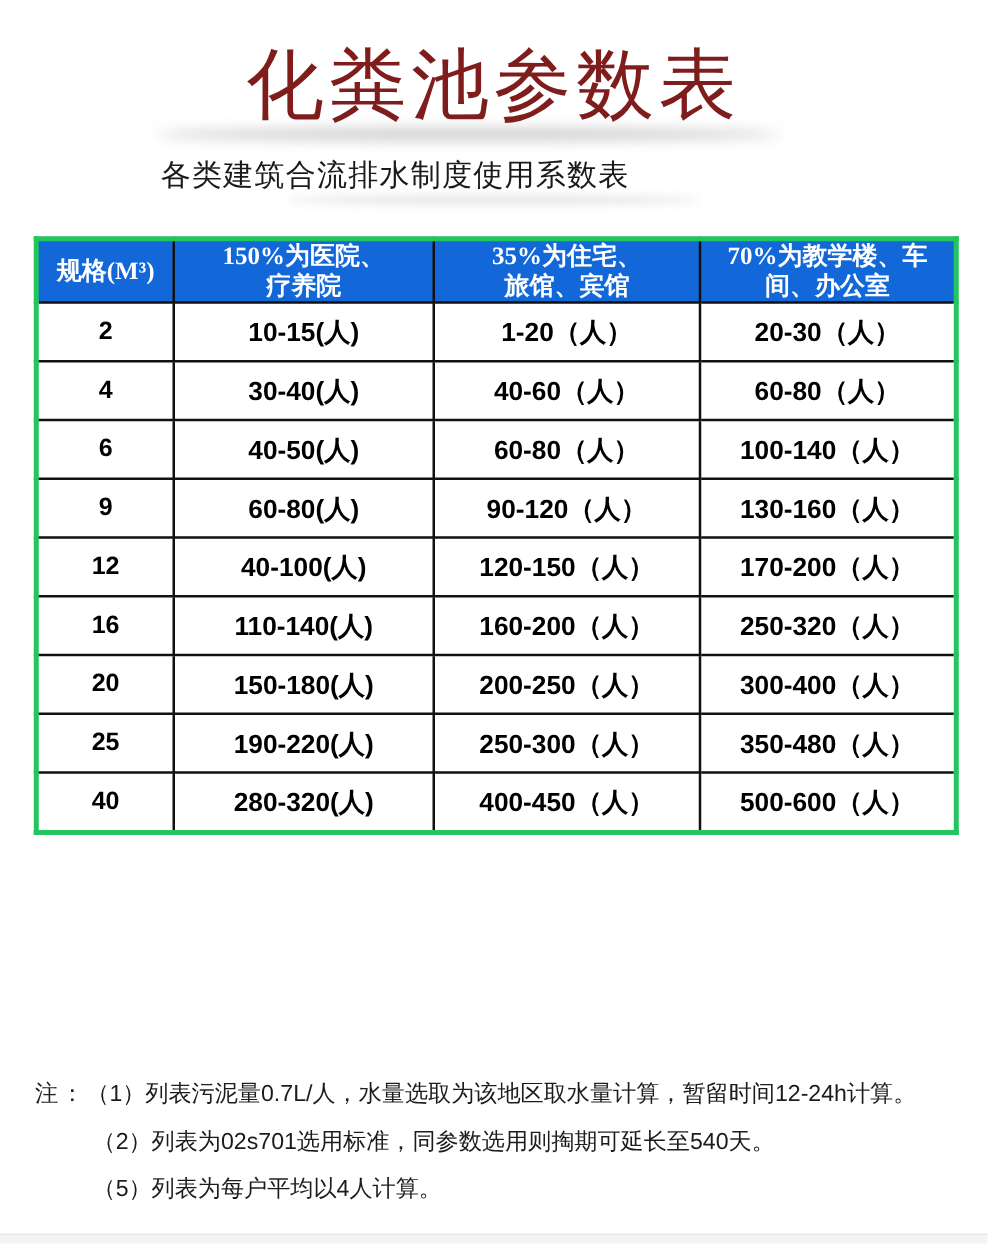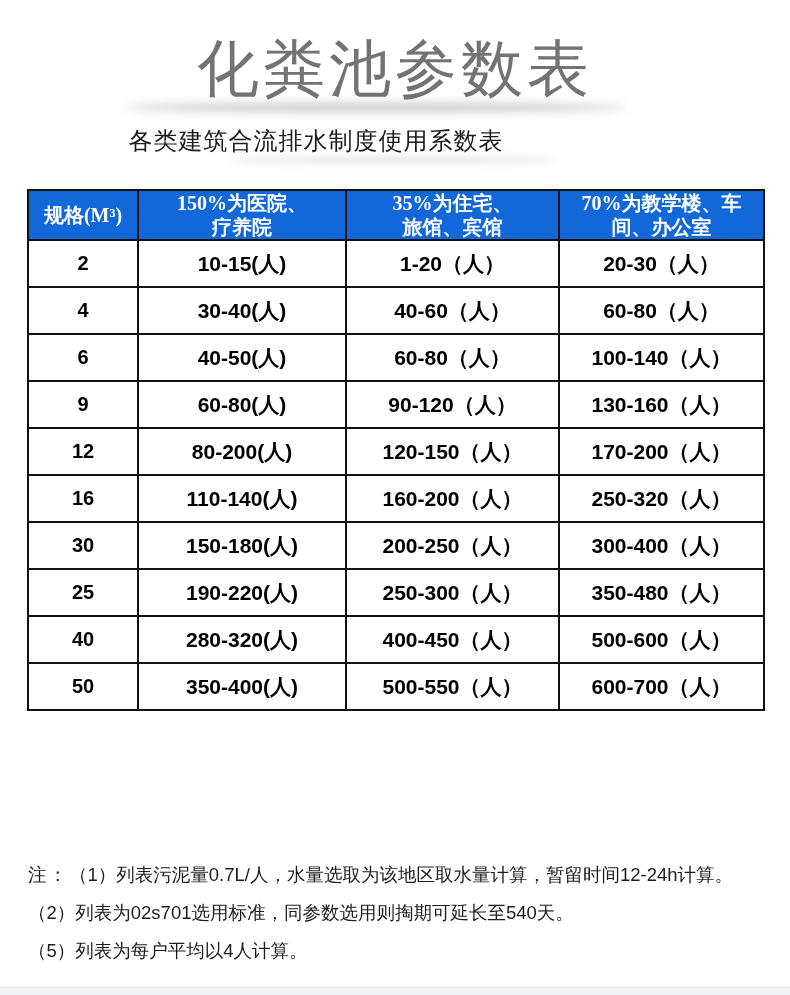--- a/index.html
+++ b/index.html
@@ -20,21 +20,21 @@
   .page-title {
     position: absolute;
     top: 34px;
     left: 0;
     width: 790px;
     text-align: center;
     font-size: 62px;
     line-height: 70px;
     font-weight: 200;
     letter-spacing: 4px;
-    color: #737373;
+    color: #7f1d1d;
     font-family: "Liberation Sans", "DejaVu Sans", sans-serif;
   }
   .title-reflection {
     position: absolute;
     top: 103px;
     left: 125px;
     width: 500px;
     height: 9px;
     background: rgba(110,110,110,0.38);
     border-radius: 50%;
@@ -64,21 +64,21 @@
   }
 
   
   table.params {
     position: absolute;
     top: 189px;
     left: 27px;
     width: 736px;
     border-collapse: collapse;
     table-layout: fixed;
-    border: 2px solid #22c55e;
+    border: 4px solid #22c55e;
   }
   table.params th,
   table.params td {
     border: 2px solid #111;
     text-align: center;
     vertical-align: middle;
     padding: 0;
   }
   table.params th {
     height: 46px;
@@ -115,20 +115,21 @@
   }
   .note-row {
     display: flex;
     align-items: flex-start;
   }
   .note-prefix {
     flex: 0 0 auto;
     letter-spacing: 2px;
   }
   .note-row.indented {
+    margin-left: 46px;
     align-items: center;
   }
 
   
   .bottom-strip {
     position: absolute;
     left: 0;
     bottom: 0;
     width: 790px;
     height: 7px;
@@ -182,53 +183,47 @@
       <td>100-140（人）</td>
     </tr>
     <tr>
       <td class="spec-cell">9</td>
       <td>60-80(人)</td>
       <td>90-120（人）</td>
       <td>130-160（人）</td>
     </tr>
     <tr>
       <td class="spec-cell">12</td>
-      <td>80-200(人)</td>
+      <td>40-100(人)</td>
       <td>120-150（人）</td>
       <td>170-200（人）</td>
     </tr>
     <tr>
       <td class="spec-cell">16</td>
       <td>110-140(人)</td>
       <td>160-200（人）</td>
       <td>250-320（人）</td>
     </tr>
     <tr>
-      <td class="spec-cell">30</td>
+      <td class="spec-cell">20</td>
       <td>150-180(人)</td>
       <td>200-250（人）</td>
       <td>300-400（人）</td>
     </tr>
     <tr>
       <td class="spec-cell">25</td>
       <td>190-220(人)</td>
       <td>250-300（人）</td>
       <td>350-480（人）</td>
     </tr>
     <tr>
       <td class="spec-cell">40</td>
       <td>280-320(人)</td>
       <td>400-450（人）</td>
       <td>500-600（人）</td>
-    </tr>
-    <tr>
-      <td class="spec-cell">50</td>
-      <td>350-400(人)</td>
-      <td>500-550（人）</td>
-      <td>600-700（人）</td>
     </tr>
   </tbody>
 </table>
 
 <div class="notes">
   <div class="note-row">
     <span class="note-prefix">注：</span>
     <span class="note-text">（1）列表污泥量0.7L/人，水量选取为该地区取水量计算，暂留时间12-24h计算。</span>
   </div>
   <div class="note-row indented">

